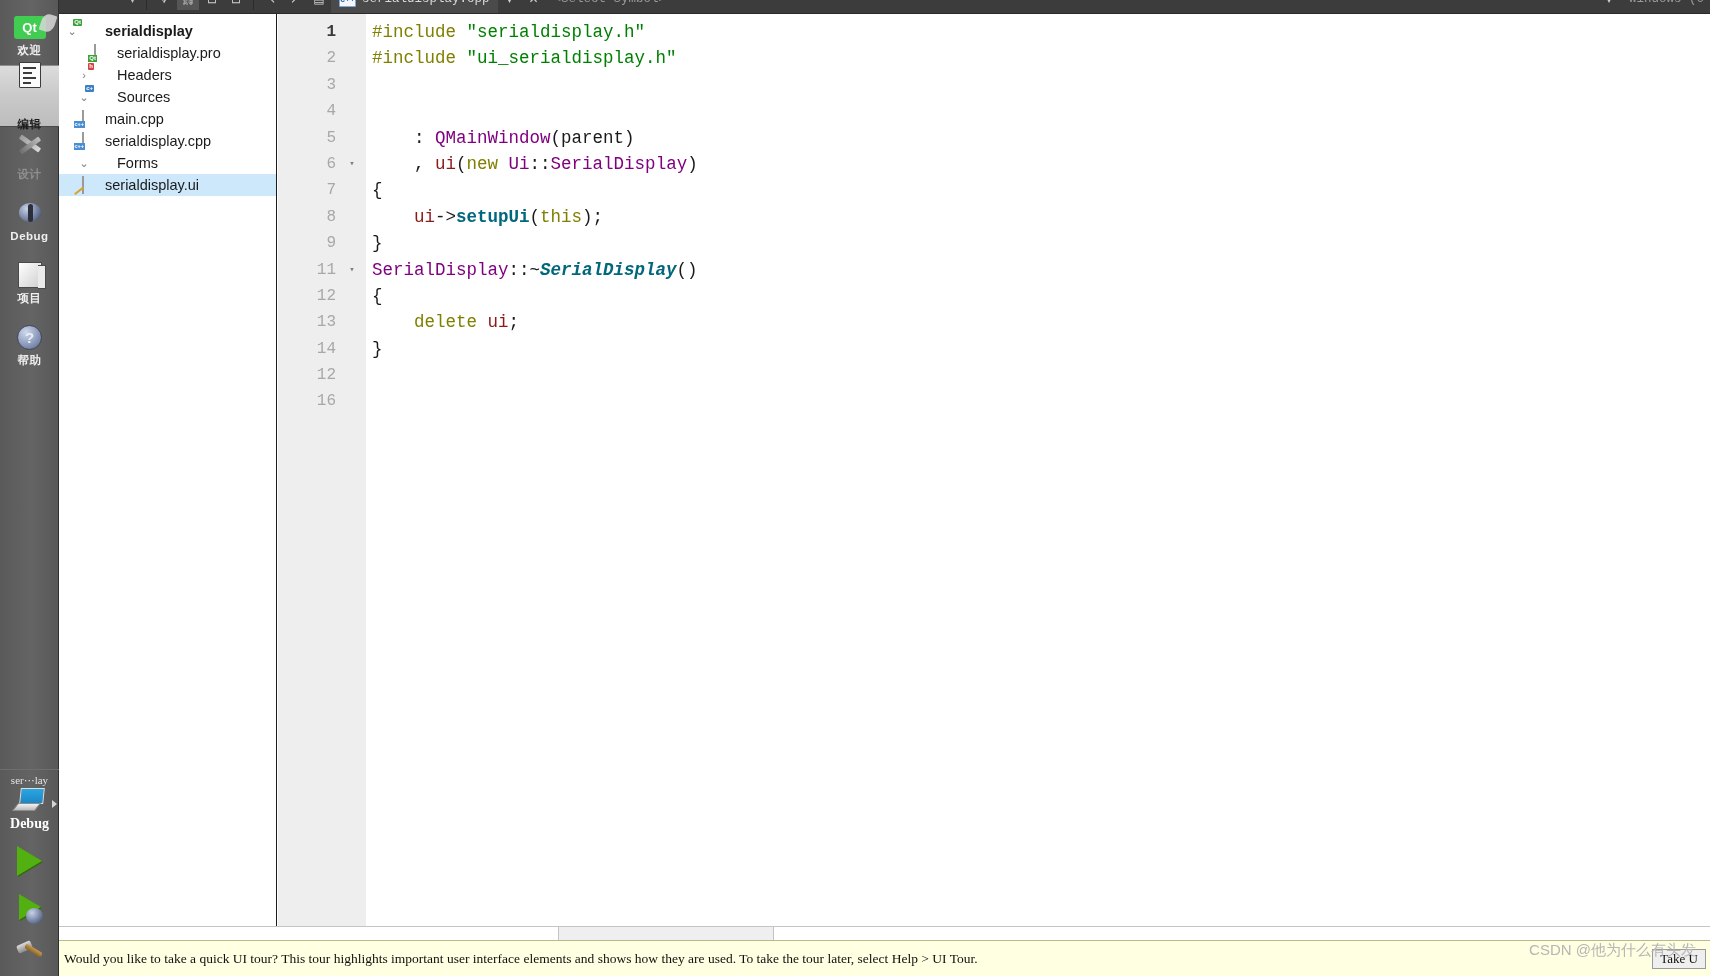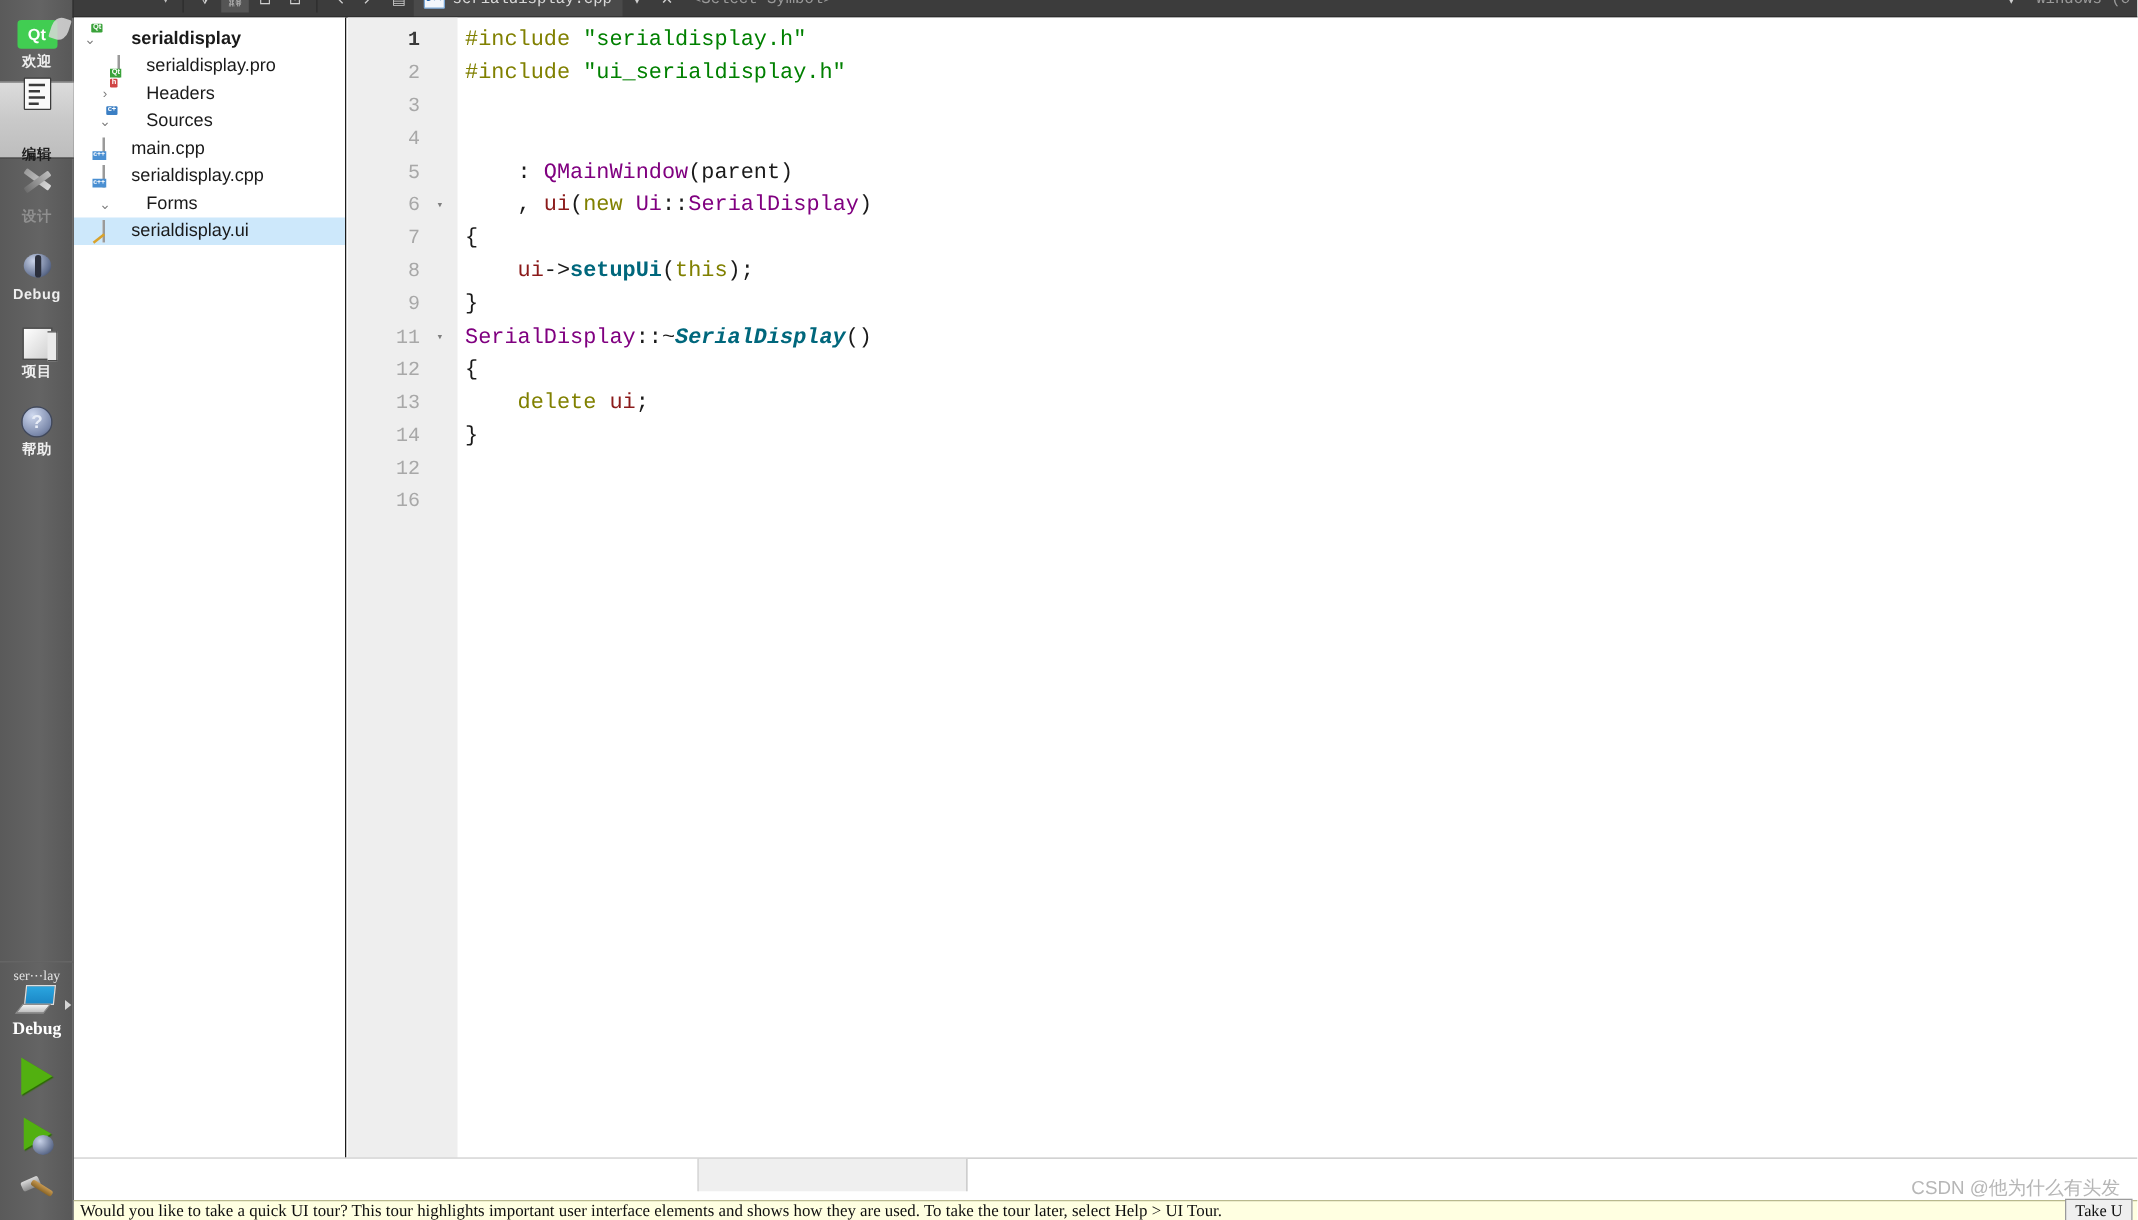--- a/index.html
+++ b/index.html
@@ -422,21 +422,21 @@
   .s-type  { color: #800080; }
   .s-fn    { color: #00677c; font-weight: bold; }
   .s-fnit  { color: #00677c; font-weight: bold; font-style: italic; }
   .s-kw    { color: #808000; }
   .s-var   { color: #8b1a1a; }
   .s-punc  { color: #1a1a1a; }
 
   
   .tourbar {
     position: absolute; left: 59px; bottom: 0;
-    width: 1651px; height: 16px;
+    width: 1651px; height: 36px;
     background: #ffffe1;
     border-top: 1px solid #b9b98e;
     display: flex; align-items: center;
     font-family: "Liberation Serif", serif;
     font-size: 13.5px;
     color: #101010;
     padding-left: 5px;
     z-index: 6;
   }
   .tour-btn {

